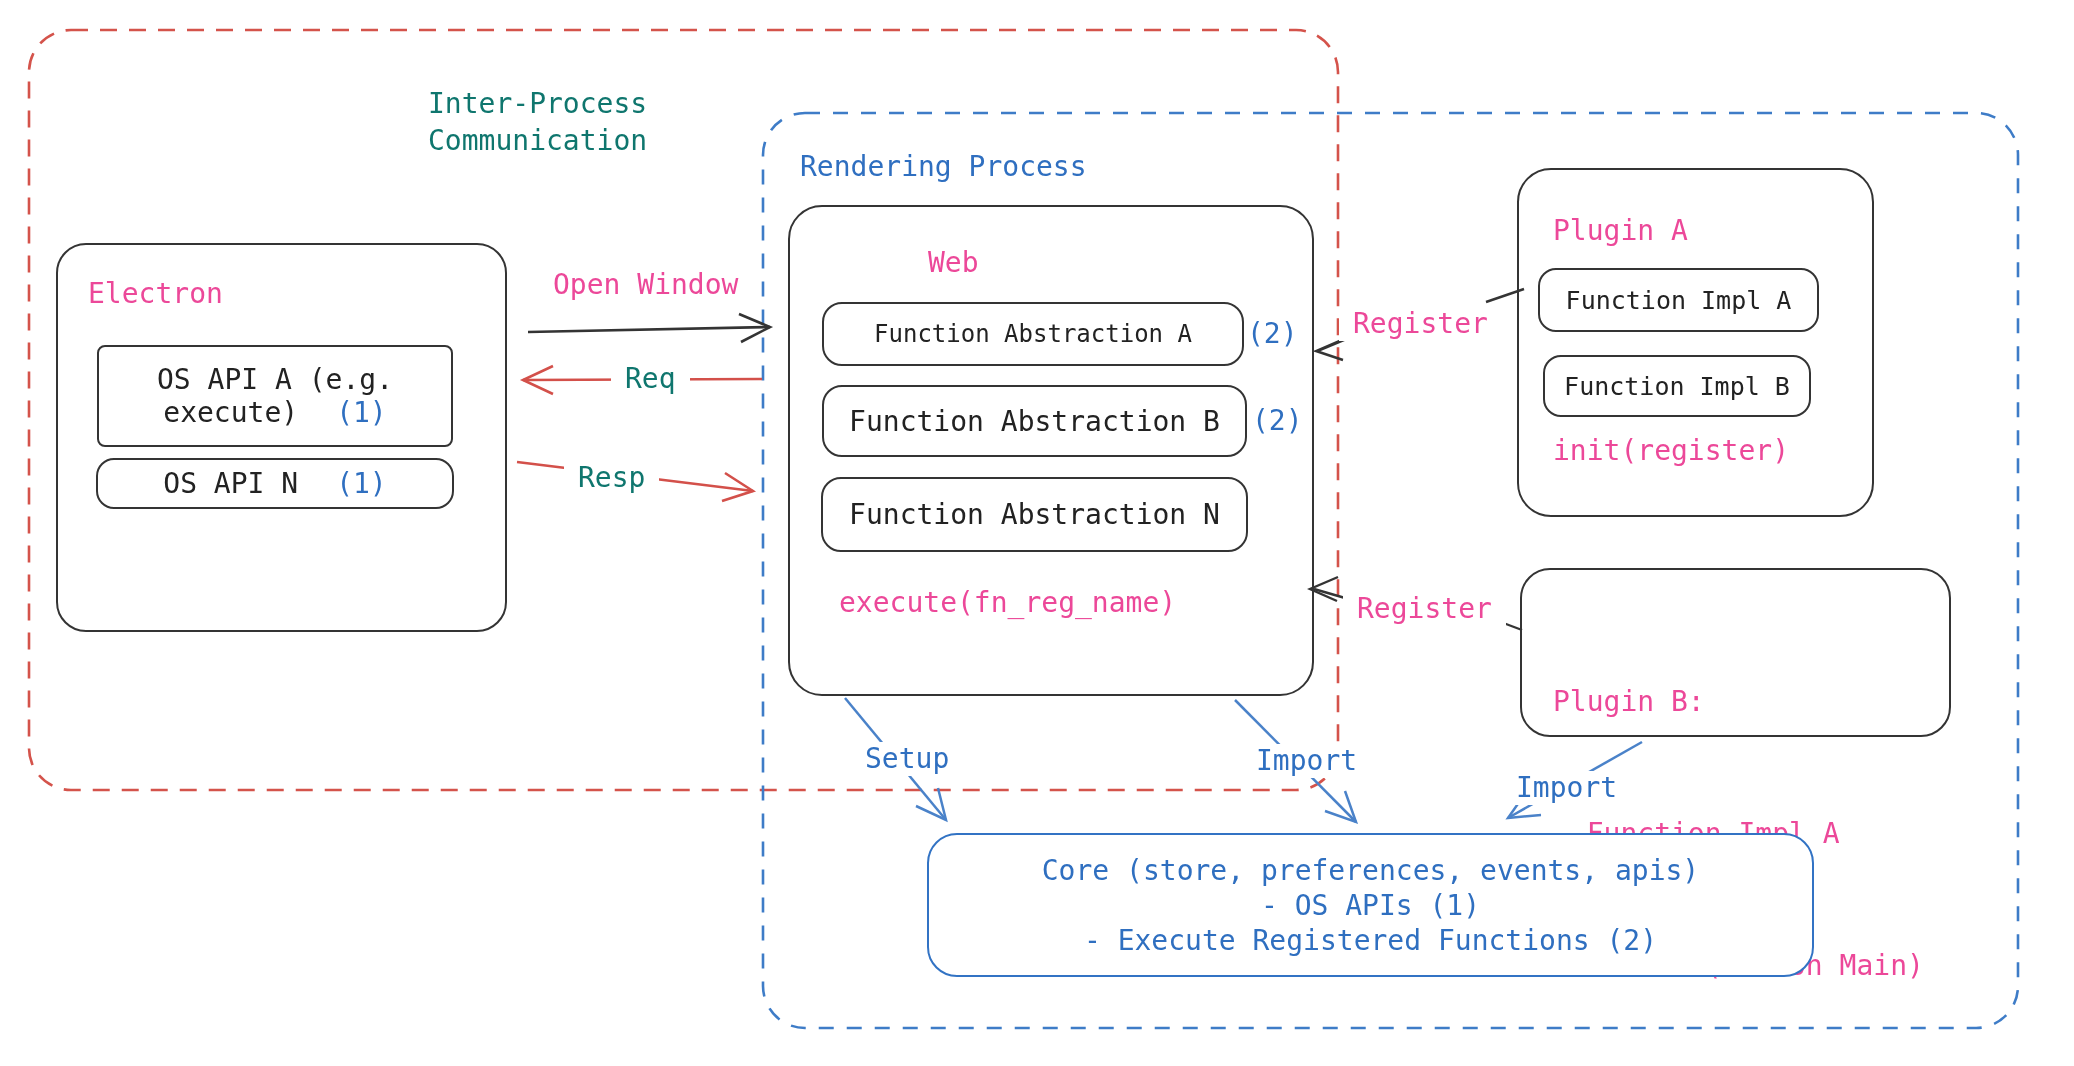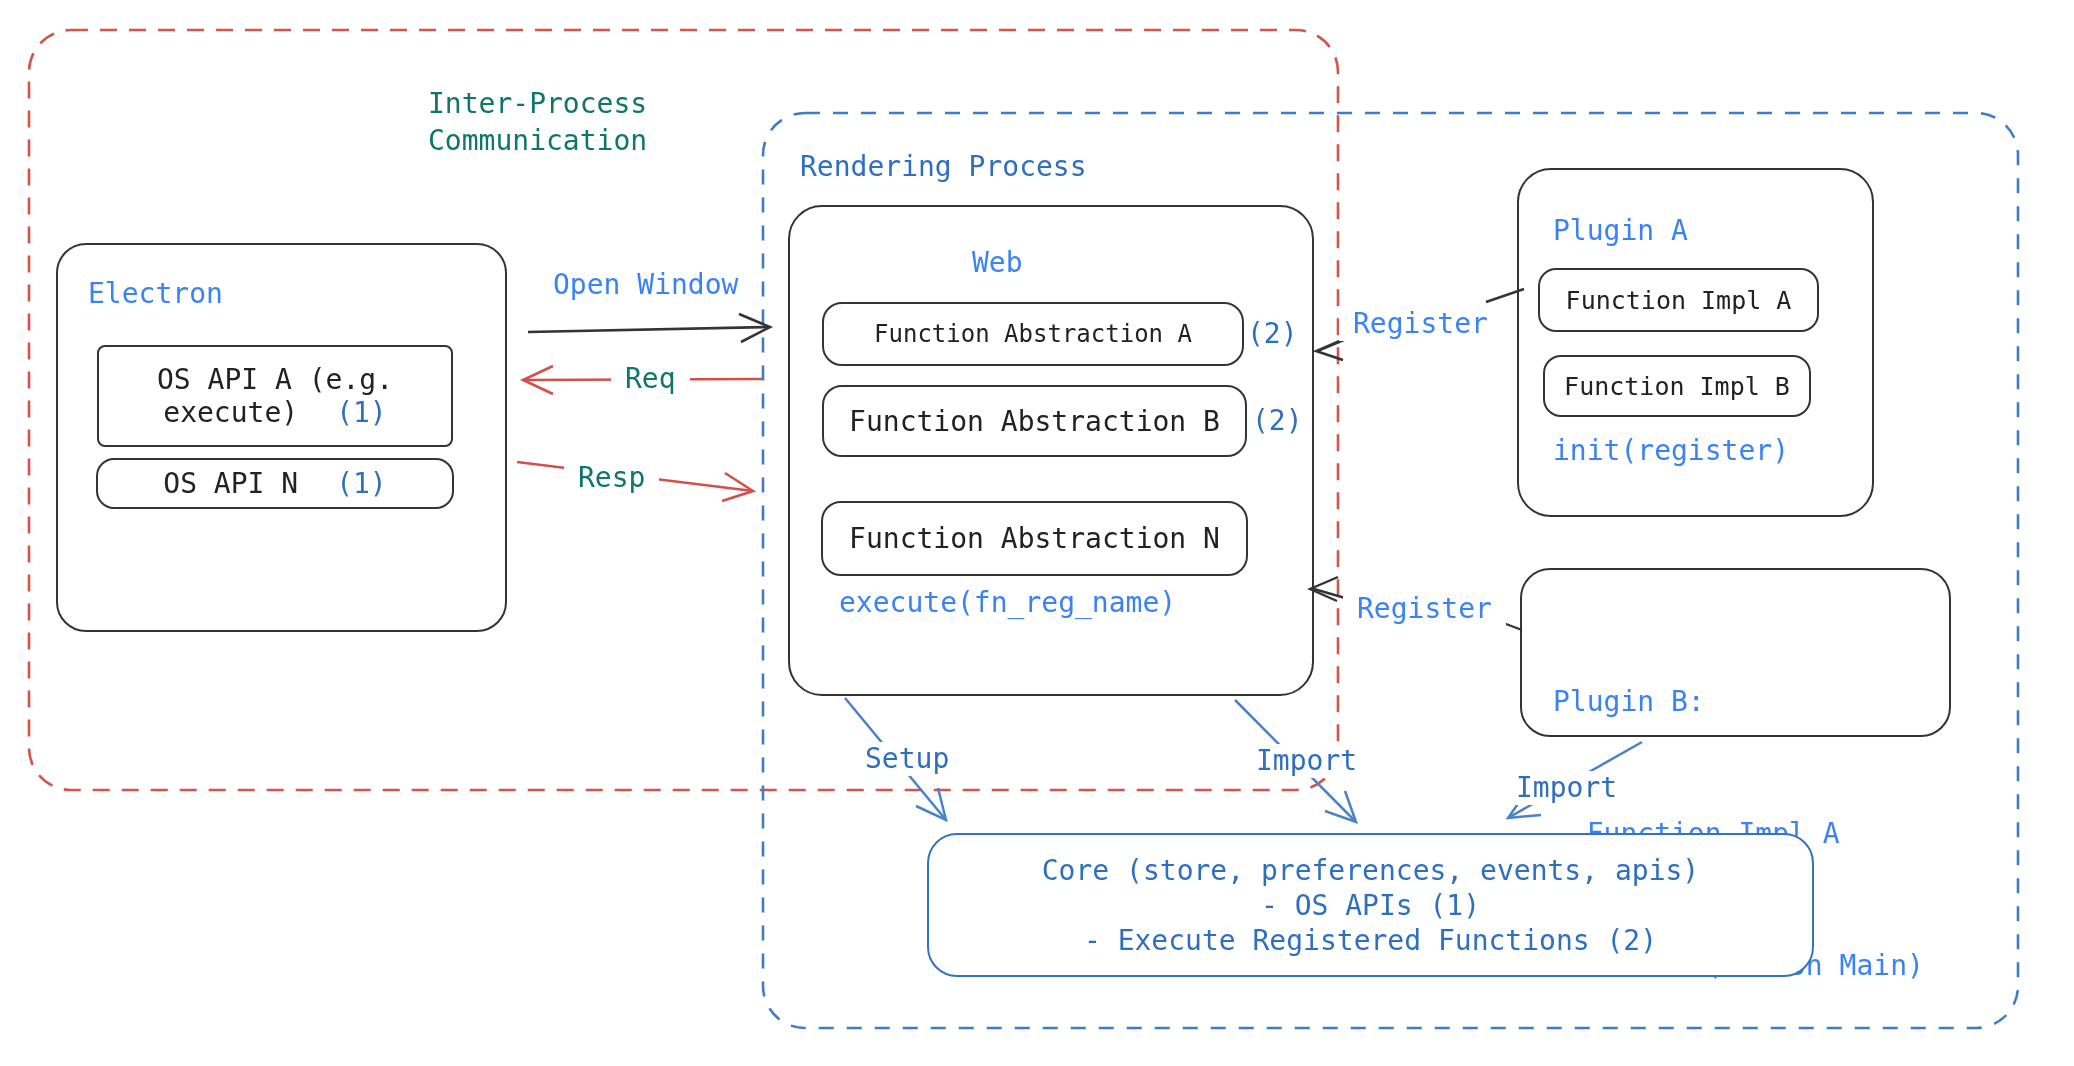--- a/index.html
+++ b/index.html
@@ -6,21 +6,21 @@
   #stage{
     position:relative;width:2074px;height:1066px;background:#ffffff;overflow:hidden;
     font-family:"DejaVu Sans Mono","Liberation Mono",monospace;
     color:#222222;
   }
   .box{
     position:absolute;border:2.3px solid #343434;background:transparent;
   }
   .bluebox{position:absolute;border:2.3px solid #3273c4;background:#ffffff;}
   .lbl{position:absolute;font-size:28px;white-space:pre;line-height:1.2;}
-  .ink{color:#3b82f6;}
+  .ink{color:#ec4899;}
   .red{color:#0f766e;}
   .blue{color:#2f6fc0;}
   .bgw{background:#ffffff;padding:0 14px;}
   .center-flex{display:flex;align-items:center;justify-content:center;}
   .col{flex-direction:column;}
   svg{position:absolute;left:0;top:0;}
   .badge-gap{display:inline-block;width:38px;}
   .small-text{font-size:25px;}
   .pluginb-lines{line-height:44px;}
   .core-lines{line-height:35px;text-align:center;width:100%;}
@@ -95,33 +95,33 @@
     <span>OS API N</span>
       <span class="badge-gap"></span>
       <span class="blue">(1)</span>
   </div>
 
   <div class="lbl ink" style="left:553px;top:268px;">Open Window</div>
   <div class="lbl red bgw" style="left:611px;top:362px;">Req</div>
   <div class="lbl red bgw" style="left:564px;top:461px;">Resp</div>
 
   <div class="box" style="left:788px;top:205px;width:522px;height:487px;border-radius:34px;"></div>
-  <div class="lbl ink" style="left:928px;top:246px;margin-left:44px;">Web</div>
+  <div class="lbl ink" style="left:928px;top:246px;">Web</div>
 
   <div class="box center-flex" style="left:822px;top:302px;width:418px;height:60px;border-radius:20px;font-size:24px;">
     <span>Function Abstraction A</span>
   </div>
   <div class="lbl blue" style="left:1247px;top:317px;">(2)</div>
 
   <div class="box center-flex" style="left:822px;top:385px;width:421px;height:68px;border-radius:20px;font-size:28px;">
     <span>Function Abstraction B</span>
   </div>
   <div class="lbl blue" style="left:1252px;top:404px;">(2)</div>
 
-  <div class="box center-flex" style="left:821px;top:477px;width:423px;height:71px;border-radius:20px;font-size:28px;margin-top:24px;">
+  <div class="box center-flex" style="left:821px;top:477px;width:423px;height:71px;border-radius:20px;font-size:28px;">
     <span>Function Abstraction N</span>
   </div>
 
   <div class="lbl ink" style="left:839px;top:586px;">execute(fn_reg_name)</div>
 
   <div class="lbl ink bgw" style="left:1339px;top:307px;">Register</div>
   <div class="lbl ink bgw" style="left:1343px;top:592px;">Register</div>
 
   <div class="box" style="left:1517px;top:168px;width:353px;height:345px;border-radius:34px;"></div>
   <div class="lbl ink" style="left:1553px;top:214px;">Plugin A</div>

